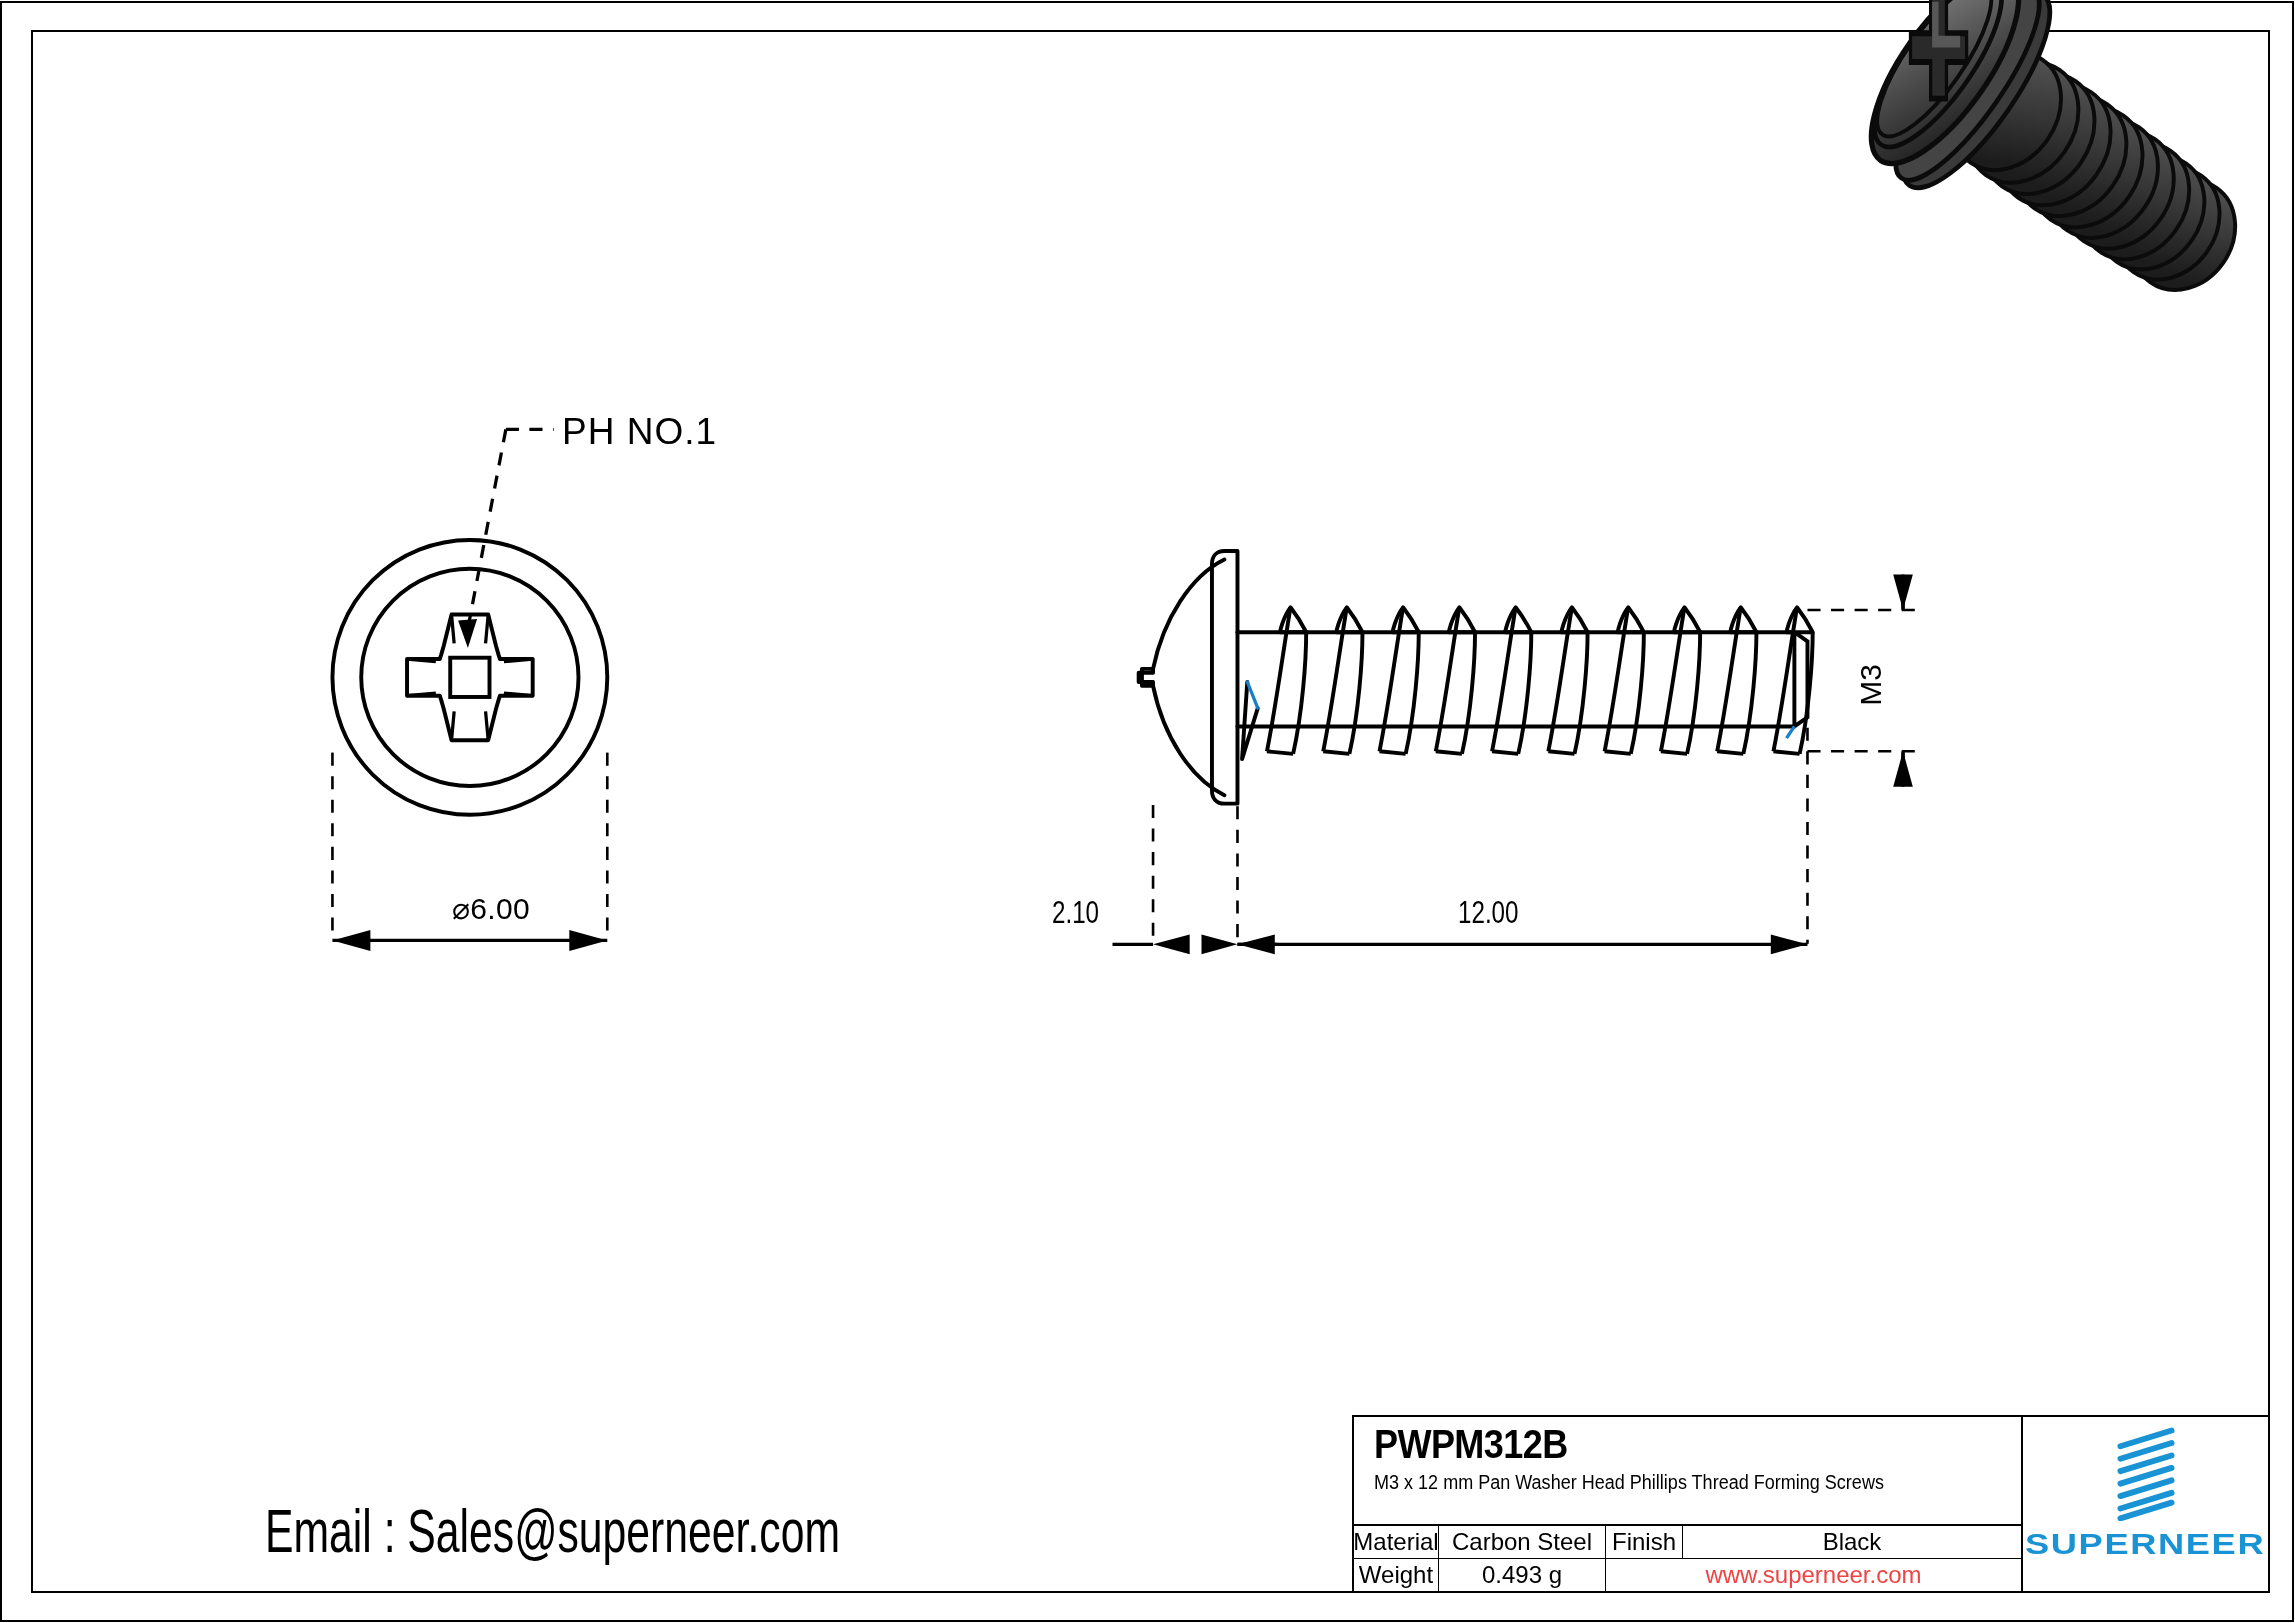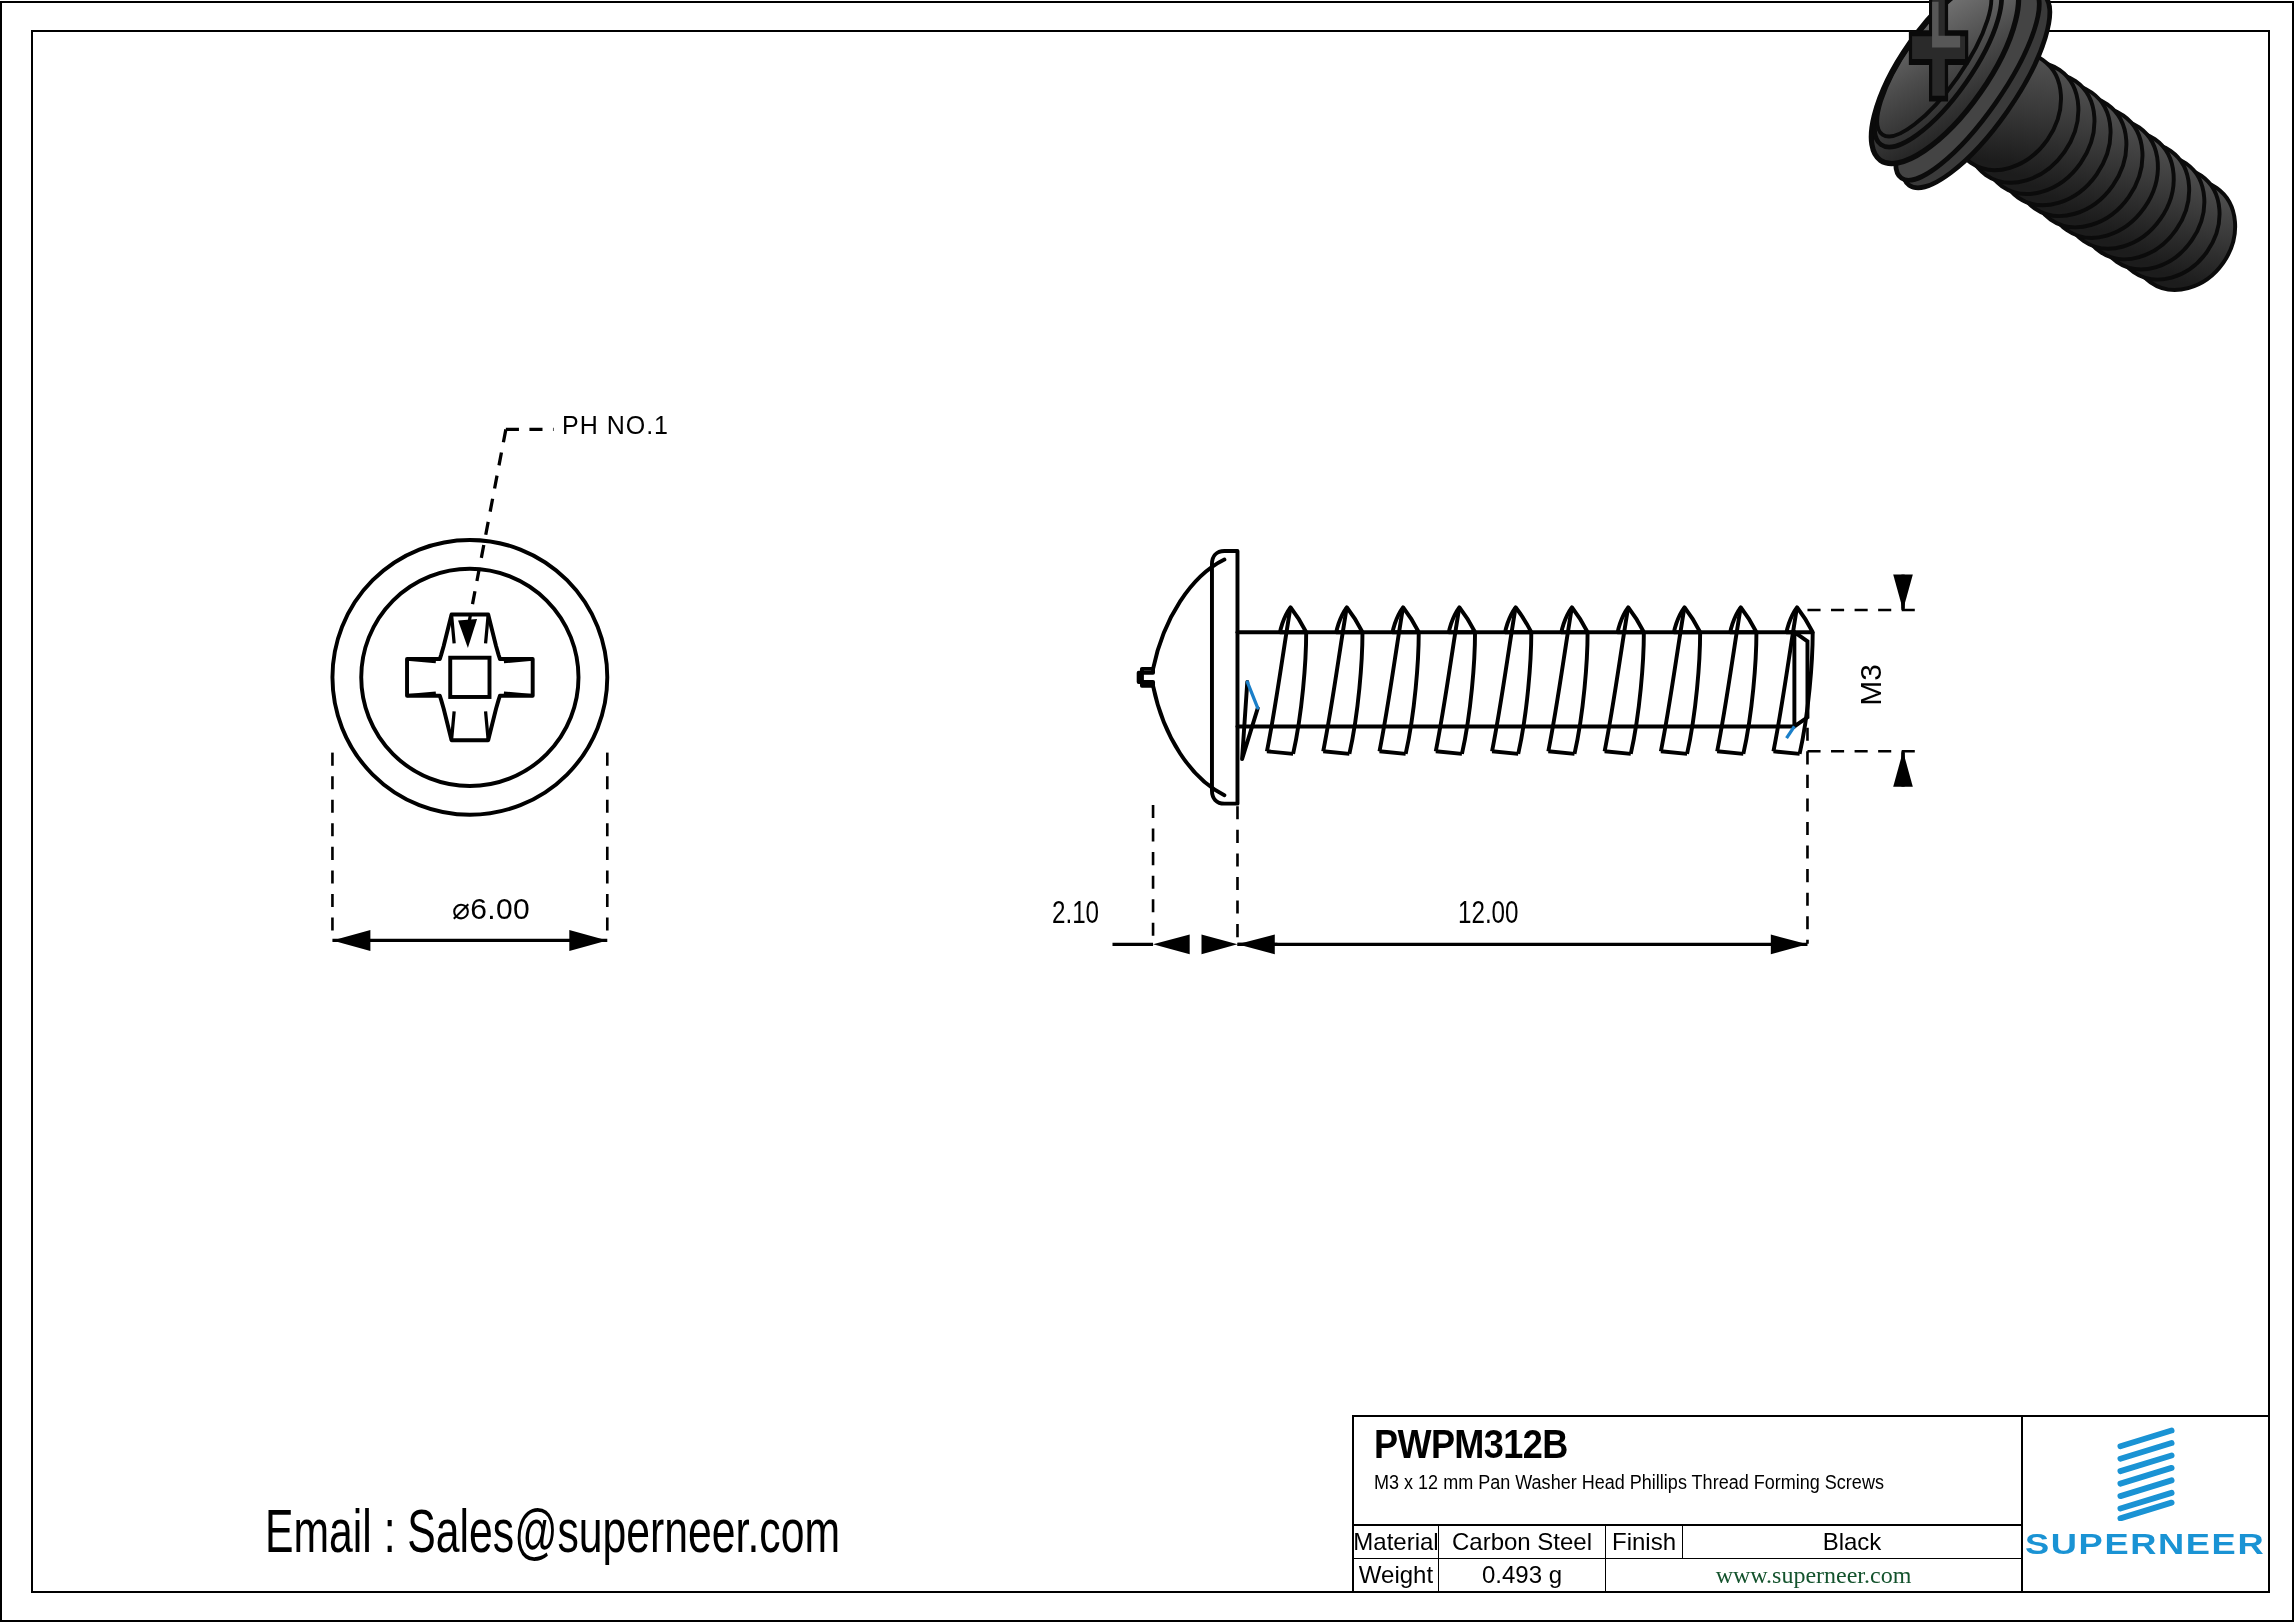--- a/index.html
+++ b/index.html
@@ -12,21 +12,21 @@
   .outer-border{position:absolute;left:0;top:1.3px;width:2294px;height:1621px;border:2px solid #000;box-sizing:border-box;}
   .inner-border{position:absolute;left:31px;top:30px;width:2239px;height:1563px;border:2px solid #000;box-sizing:border-box;}
 
   
   .layer{position:absolute;left:0;top:0;width:2295px;height:1623px;pointer-events:none;}
 
   
   .txt{position:absolute;white-space:nowrap;color:#000;}
   .dim{font-size:30px;letter-spacing:0.3px;}
   .dim-narrow{font-size:31px;font-family:"Liberation Sans Narrow","Liberation Sans",sans-serif;transform:scaleX(.78);transform-origin:left center;}
-  .ph-label{font-size:25px;letter-spacing:1px;}
+  .ph-label{font-size:37px;letter-spacing:1px;}
   .m3-label{font-size:30px;transform:rotate(-90deg);transform-origin:center center;}
 
   .email{
     position:absolute;left:265px;top:1496px;font-size:61px;font-weight:400;
     transform:scaleX(.70);transform-origin:left top;letter-spacing:0px;
   }
 
   
   .tb{position:absolute;left:1352px;top:1415px;width:918px;height:178px;
       box-sizing:border-box;border:2px solid #000;display:flex;}
@@ -36,21 +36,21 @@
   .tb-desc{font-size:19.6px;margin-top:5.2px;transform:scaleX(.92);transform-origin:left top;white-space:nowrap;}
   .tb-rows{height:65px;display:flex;flex-direction:column;border-top:2px solid #000;}
   .tb-row{flex:1;display:flex;}
   .tb-row + .tb-row{border-top:1.3px solid #000;}
   .tb-cell{display:flex;align-items:center;justify-content:center;box-sizing:border-box;font-size:24px;transform-origin:center;}
   .tb-cell + .tb-cell{border-left:1.3px solid #000;}
   .c-label{width:84px;}
   .c-val1{width:167px;}
   .c-fin{width:77px;}
   .c-val2{flex:1;}
-  .c-url{flex:1;color:#14532d;font-family:Liberation Serif, serif;}
+  .c-url{flex:1;color:#ef4444;}
 
   .tb-right{flex:1;display:flex;flex-direction:column;align-items:center;justify-content:flex-start;padding-top:7px;box-sizing:border-box;}
   .logo-mark{width:80px;height:97px;}
   .logo-word{font-size:29px;font-weight:bold;color:#1a93d4;letter-spacing:1.3px;transform:scaleX(1.25);transform-origin:center;margin-top:6.5px;}
 </style>
 </head>
 <body>
 
 <div class="sheet">
 

